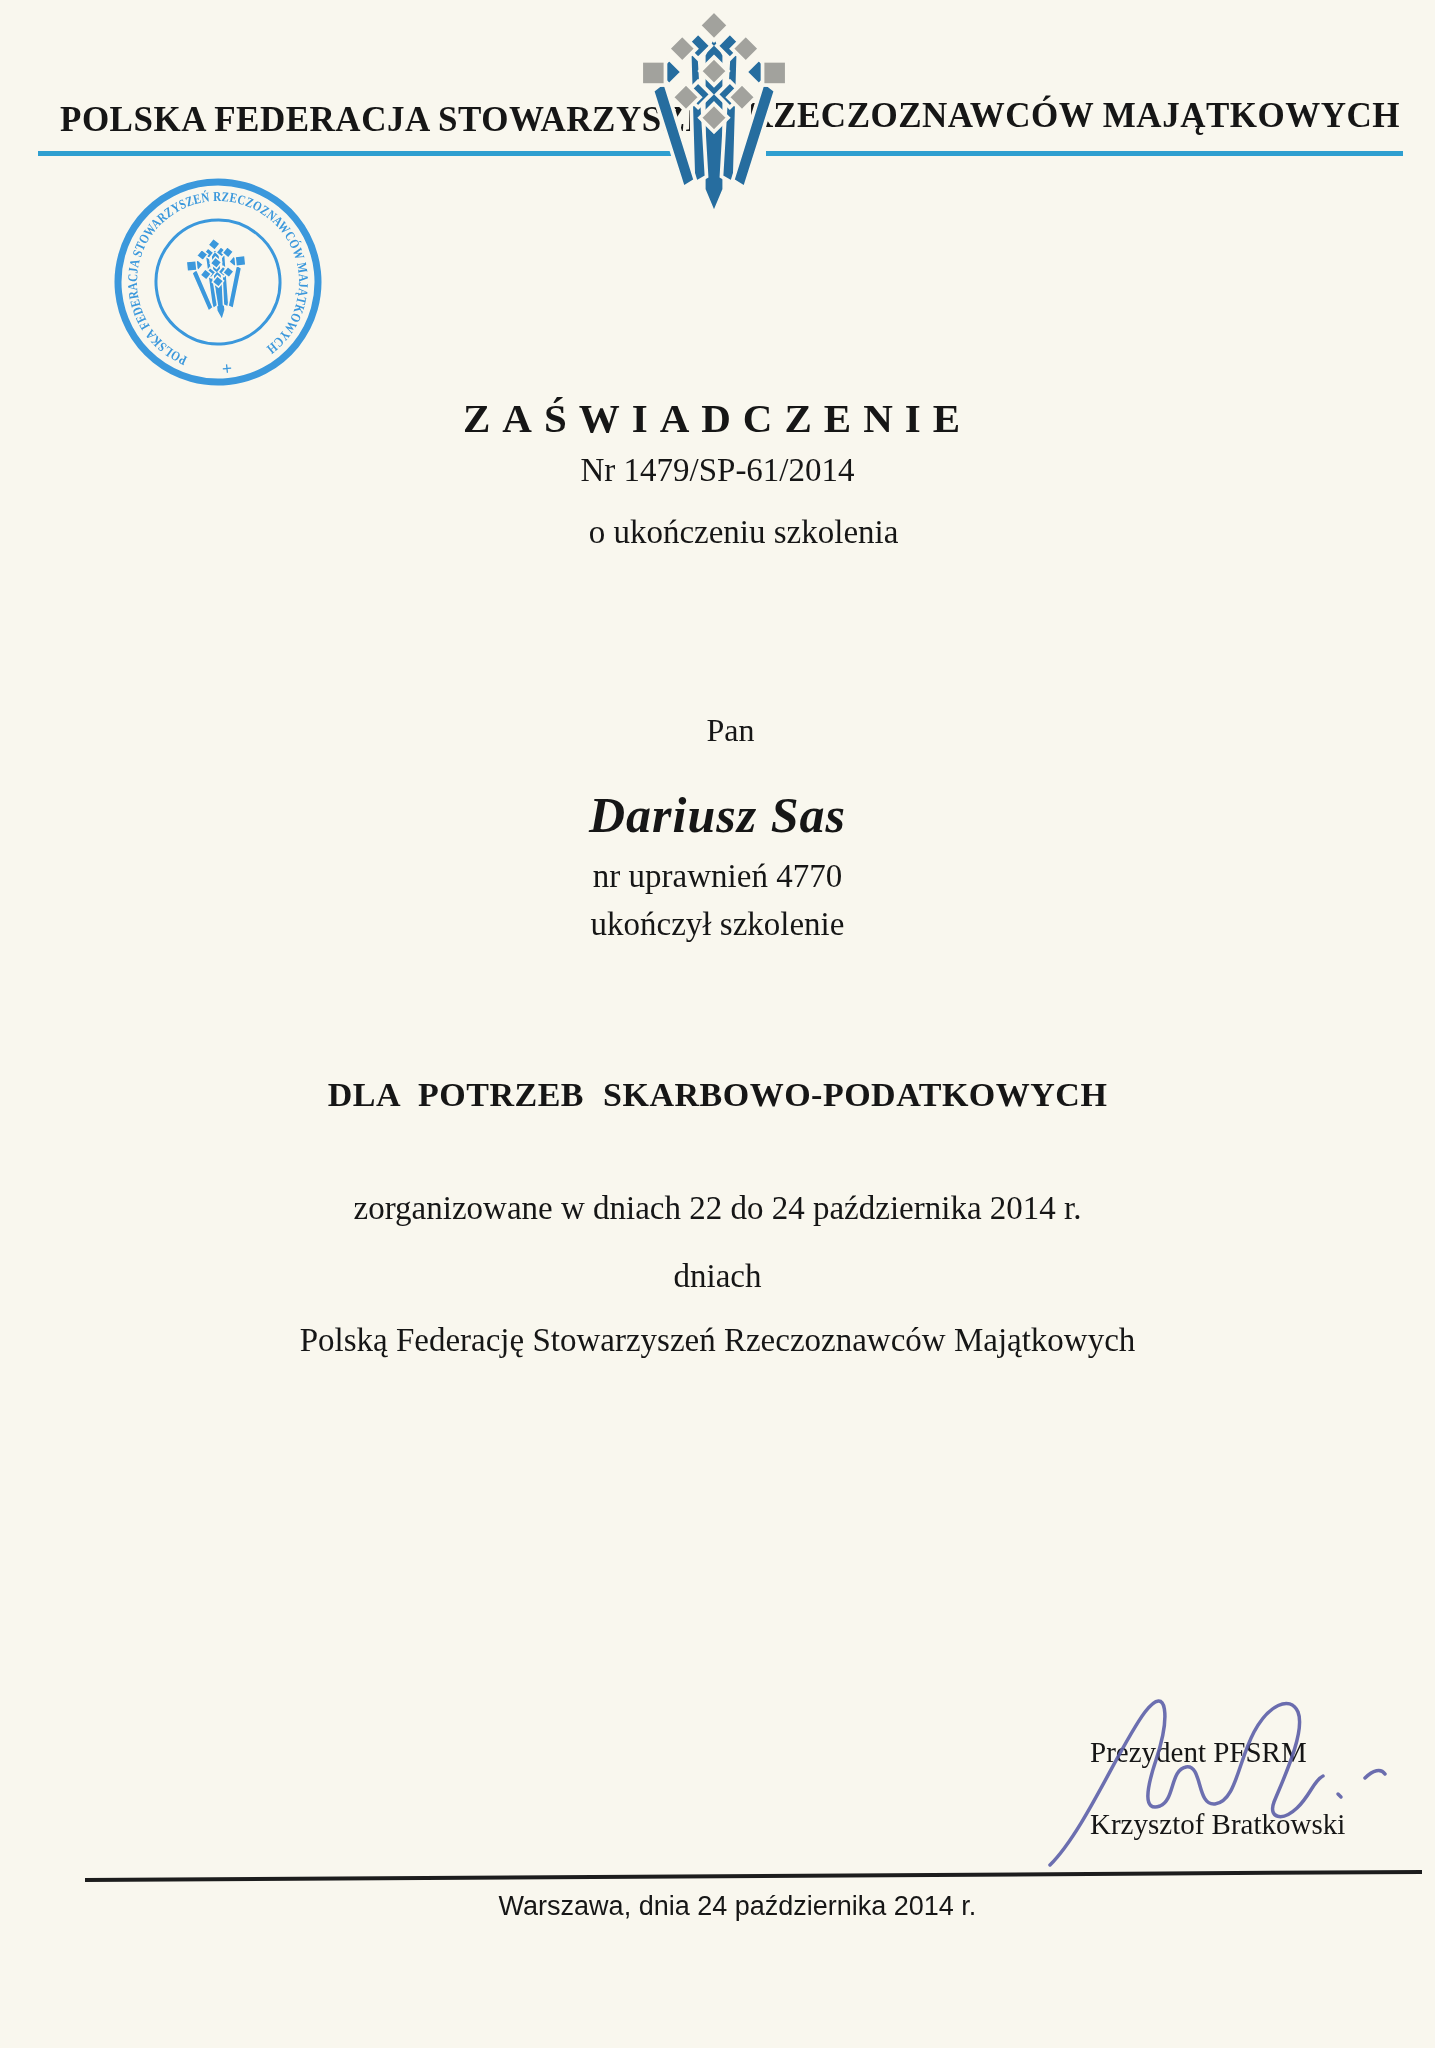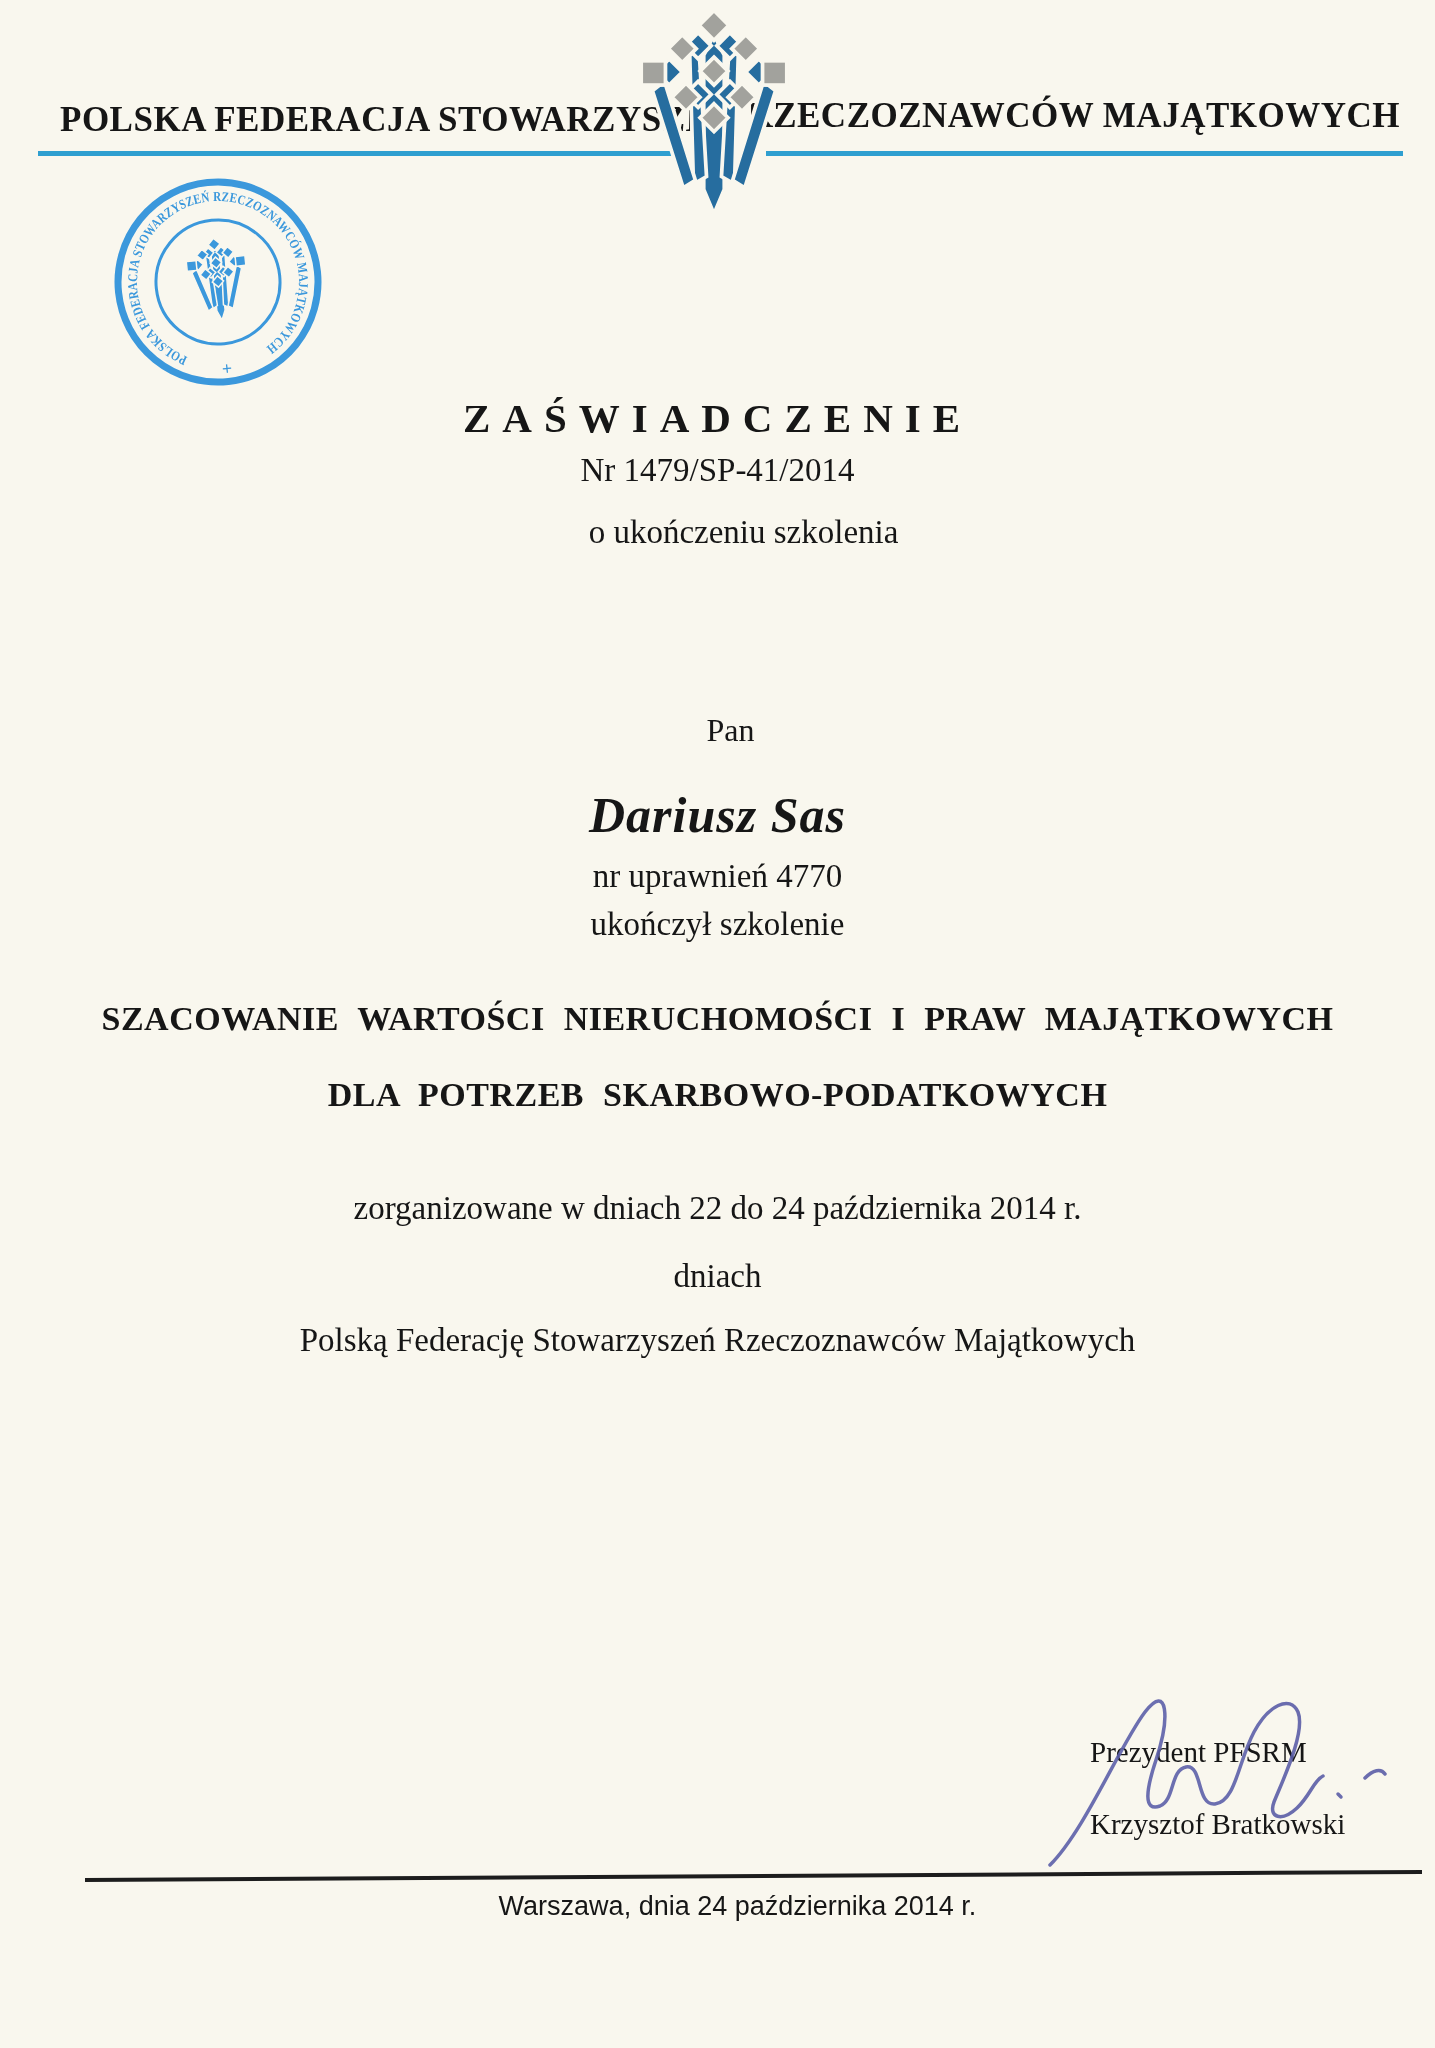--- a/index.html
+++ b/index.html
@@ -134,29 +134,28 @@
       </defs>
       <text font-family="Liberation Serif, serif" font-size="13.5" font-weight="bold" fill="#2b90db" letter-spacing="0.3">
         <textPath href="#stamp-text-arc" startOffset="0" textLength="426" lengthAdjust="spacingAndGlyphs">POLSKA FEDERACJA STOWARZYSZEŃ RZECZOZNAWCÓW MAJĄTKOWYCH</textPath>
       </text>
       <text x="110" y="203" text-anchor="middle" font-size="18" font-weight="bold" fill="#2b90db">+</text>
       <use href="#tree" x="76" y="60" width="68" height="96"></use>
     </svg>
   </div>
 
   <div class="abs ctr cert-title" style="padding-right:40px;">ZAŚWIADCZENIE</div>
-  <div class="abs ctr cert-number">Nr 1479/SP-41/2014</div>
+  <div class="abs ctr cert-number">Nr 1479/SP-61/2014</div>
   <div class="abs ctr cert-subtitle">o ukończeniu szkolenia</div>
 
   <div class="abs ctr salutation">Pan</div>
   <div class="abs ctr recipient-name">Dariusz Sas</div>
   <div class="abs ctr license">nr uprawnień 4770</div>
   <div class="abs ctr completion">ukończył szkolenie</div>
 
-  <div class="abs ctr course course1">SZACOWANIE WARTOŚCI NIERUCHOMOŚCI I PRAW MAJĄTKOWYCH</div>
   <div class="abs ctr course course2">DLA POTRZEB SKARBOWO-PODATKOWYCH</div>
 
   <div class="abs ctr organized">zorganizowane w dniach 22 do 24 października 2014 r.</div>
   <div class="abs ctr przez">dniach</div>
   <div class="abs ctr organizer">Polską Federację Stowarzyszeń Rzeczoznawców Majątkowych</div>
 
   <div class="abs sig-role">Prezydent PFSRM</div>
   <div class="abs sig-name">Krzysztof Bratkowski</div>
   <div class="abs sig-svg">
     <svg width="435" height="230" viewBox="0 0 435 230">

